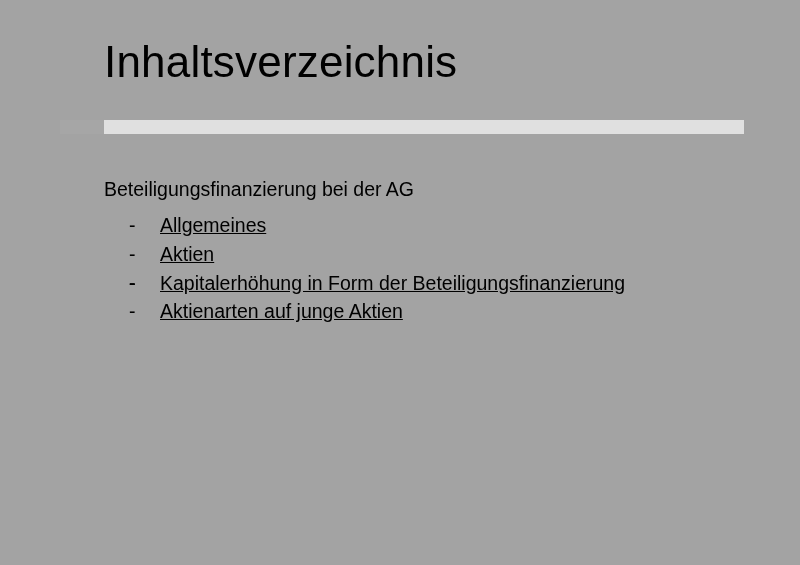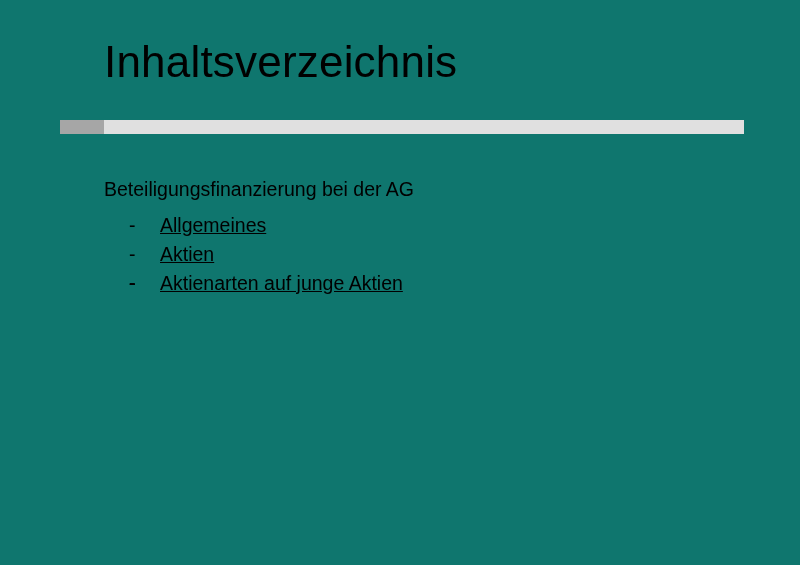--- a/index.html
+++ b/index.html
@@ -10,21 +10,21 @@
     width: 800px;
     height: 565px;
     background: #ffffff;
     font-family: "Liberation Sans", sans-serif;
     overflow: hidden;
   }
   .slide {
     position: relative;
     width: 800px;
     height: 565px;
-    background: #0f766e;
+    background: #a3a3a3;
   }
   .slide-title {
     position: absolute;
     left: 104px;
     top: 38px;
     font-size: 44px;
     font-weight: 400;
     color: #000000;
     letter-spacing: 0.2px;
     line-height: 1.1;
@@ -104,20 +104,21 @@
         <span class="btext">Aktien</span>
       </li>
       <li>
         <span class="dash">-</span>
       </li>
       <li>
         <span class="dash">-</span>
       </li>
       <li>
         <span class="dash">-</span>
+        <span class="btext">Kapitalerhöhung in Form der Beteiligungsfinanzierung</span>
       </li>
       <li>
         <span class="dash">-</span>
         <span class="btext">Aktienarten auf junge Aktien</span>
       </li>
     </ul>
   </div>
 
 </div>
 

